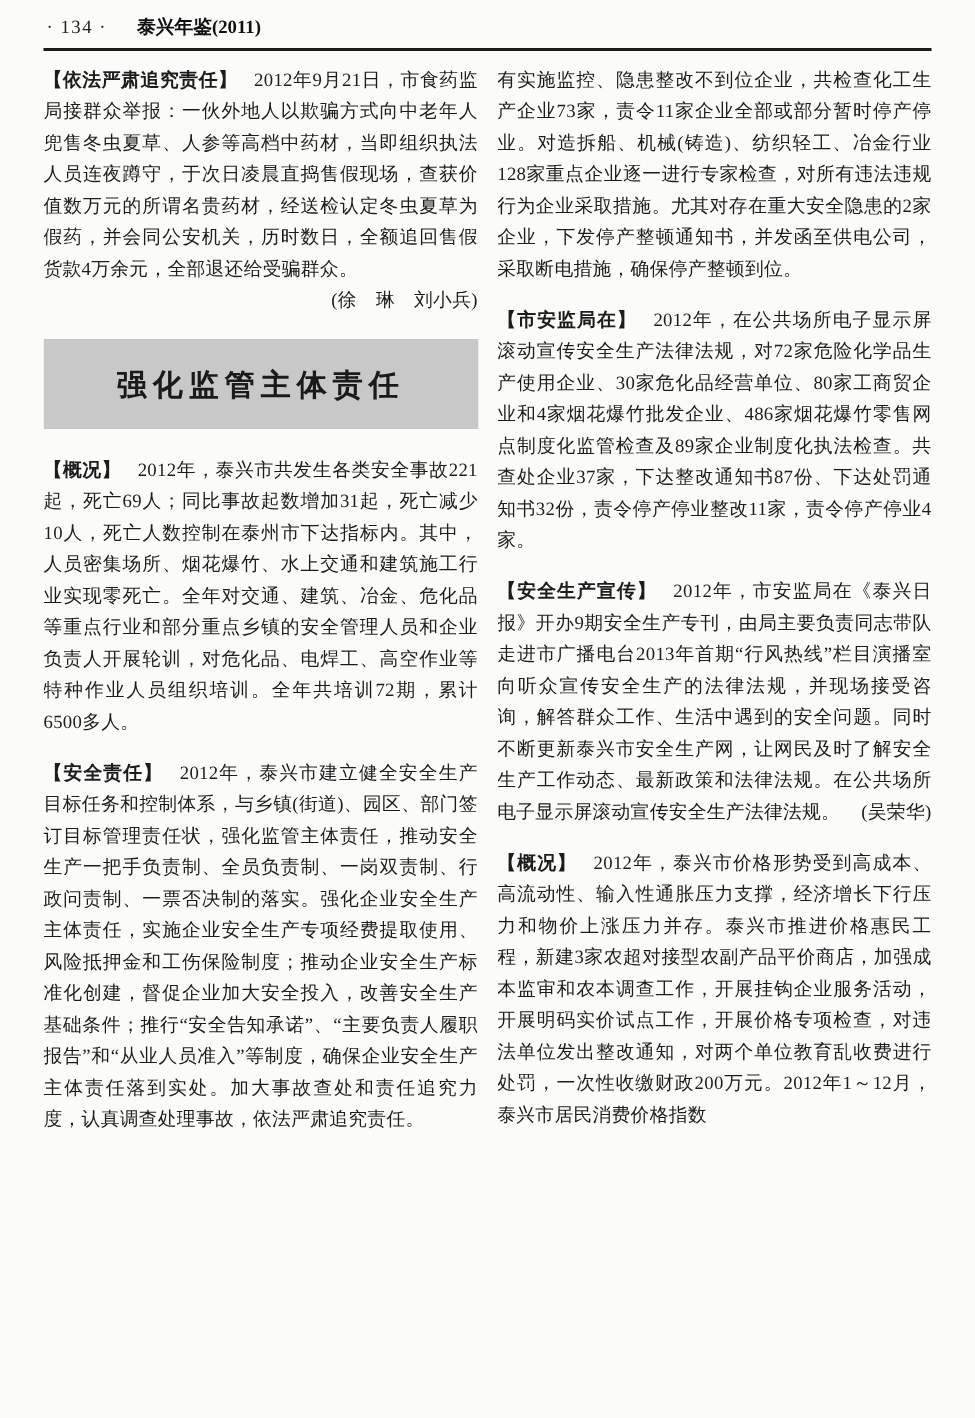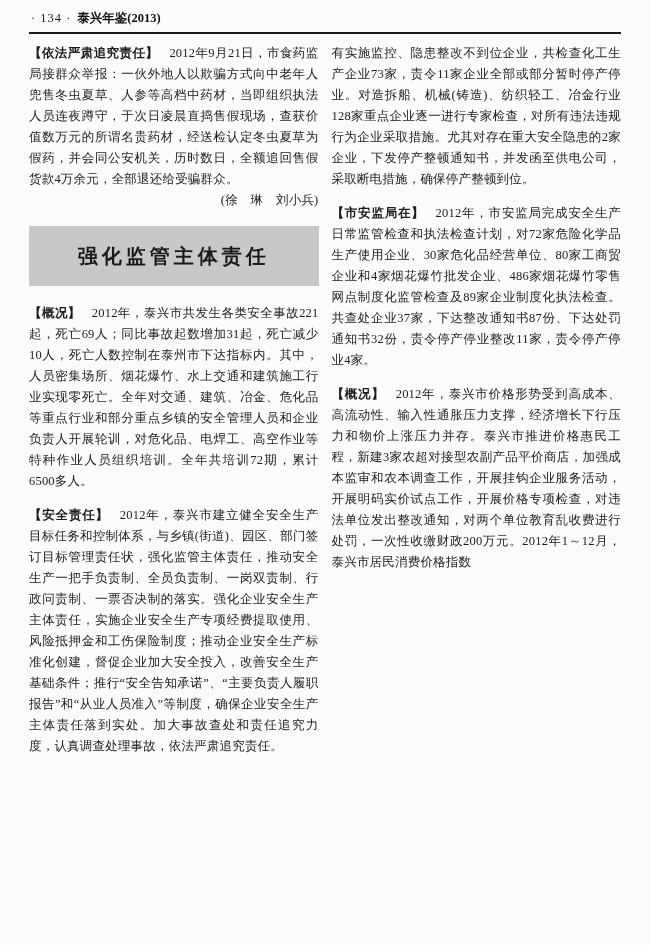--- a/index.html
+++ b/index.html
@@ -2,21 +2,21 @@
 <html><head>
 <meta charset="utf-8">
 <style>
   html,body{margin:0;padding:0;background:#e8e8e4;}
   .page{
     width:650px;height:945px;box-sizing:border-box;
     margin:0 auto;background:#fbfbf9;color:#1c1c1c;
     padding:8px 29px 0 29px;overflow:hidden;
     font-family:"Liberation Serif","DejaVu Serif",serif;
   }
-  .page-header{display:flex;align-items:baseline;gap:6px;font-size:12.5px;padding:2px 0 3px 2px;}
+  .page-header{display:flex;align-items:baseline;gap:20px;font-size:12.5px;padding:2px 0 3px 2px;}
   .page-num{letter-spacing:1px;color:#222;}
   .book-title{font-weight:bold;color:#111;}
   .header-rule{border-bottom:2.5px solid #1a1a1a;margin:2px 0 0 0;}
   .columns{display:flex;gap:13px;margin-top:9px;height:888px;overflow:hidden;}
   .column{flex:1 1 0;overflow:hidden;}
   .article{
     margin:0 0 13px 0;text-align:justify;
     font-size:12.5px;line-height:21px;letter-spacing:0.2px;
   }
   .article:after{content:"";display:block;clear:both;}
@@ -36,21 +36,21 @@
   }
   .section-title.wide{letter-spacing:26px;margin-right:-26px;}
 </style>
 </head>
 <body>
 
 <div class="page">
 
   <div class="page-header">
     <span class="page-num">· 134 ·</span>
-    <span class="book-title">泰兴年鉴(2013)</span>
+    <span class="book-title">泰兴年鉴(2011)</span>
   </div>
   <div class="header-rule"></div>
 
   <div class="columns">
 
     <div class="column">
 
       <p class="article">
         <span class="label">【依法严肃追究责任】</span><span>2012年9月21日，市食药监局接群众举报：一伙外地人以欺骗方式向中老年人兜售冬虫夏草、人参等高档中药材，当即组织执法人员连夜蹲守，于次日凌晨直捣售假现场，查获价值数万元的所谓名贵药材，经送检认定冬虫夏草为假药，并会同公安机关，历时数日，全额追回售假货款4万余元，全部退还给受骗群众。</span><span class="byline">(徐　琳　刘小兵)</span>
       </p>
@@ -70,24 +70,27 @@
 
     </div>
 
     <div class="column">
 
       <p class="article">
         <span>有实施监控、隐患整改不到位企业，共检查化工生产企业73家，责令11家企业全部或部分暂时停产停业。对造拆船、机械(铸造)、纺织轻工、冶金行业128家重点企业逐一进行专家检查，对所有违法违规行为企业采取措施。尤其对存在重大安全隐患的2家企业，下发停产整顿通知书，并发函至供电公司，采取断电措施，确保停产整顿到位。</span>
       </p>
 
       <p class="article">
-        <span class="label">【市安监局在】</span><span>2012年，市安监局完成安全生产日常监管检查和执法检查计划，对72家危险化学品生产使用企业、30家危化品经营单位、80家工商贸企业和4家烟花爆竹批发企业、486家烟花爆竹零售网点制度化监管检查及89家企业制度化执法检查。共查处企业37家，下达整改通知书87份、下达处罚通知书32份，责令停产停业整改11家，责令停产停业4家。</span>
+        <span class="label">【市安监局在】</span><span>2012年，在公共场所电子显示屏滚动宣传安全生产法律法规，对72家危险化学品生产使用企业、30家危化品经营单位、80家工商贸企业和4家烟花爆竹批发企业、486家烟花爆竹零售网点制度化监管检查及89家企业制度化执法检查。共查处企业37家，下达整改通知书87份、下达处罚通知书32份，责令停产停业整改11家，责令停产停业4家。</span>
       </p>
 
 
+      <p class="article">
+        <span class="label">【安全生产宣传】</span><span>2012年，市安监局在《泰兴日报》开办9期安全生产专刊，由局主要负责同志带队走进市广播电台2013年首期“行风热线”栏目演播室向听众宣传安全生产的法律法规，并现场接受咨询，解答群众工作、生活中遇到的安全问题。同时不断更新泰兴市安全生产网，让网民及时了解安全生产工作动态、最新政策和法律法规。在公共场所电子显示屏滚动宣传安全生产法律法规。</span><span class="byline">(吴荣华)</span>
+      </p>
 
 
       <p class="article">
         <span class="label">【概况】</span><span>2012年，泰兴市价格形势受到高成本、高流动性、输入性通胀压力支撑，经济增长下行压力和物价上涨压力并存。泰兴市推进价格惠民工程，新建3家农超对接型农副产品平价商店，加强成本监审和农本调查工作，开展挂钩企业服务活动，开展明码实价试点工作，开展价格专项检查，对违法单位发出整改通知，对两个单位教育乱收费进行处罚，一次性收缴财政200万元。2012年1～12月，泰兴市居民消费价格指数</span>
       </p>
 
     </div>
 
   </div>
 </div>

